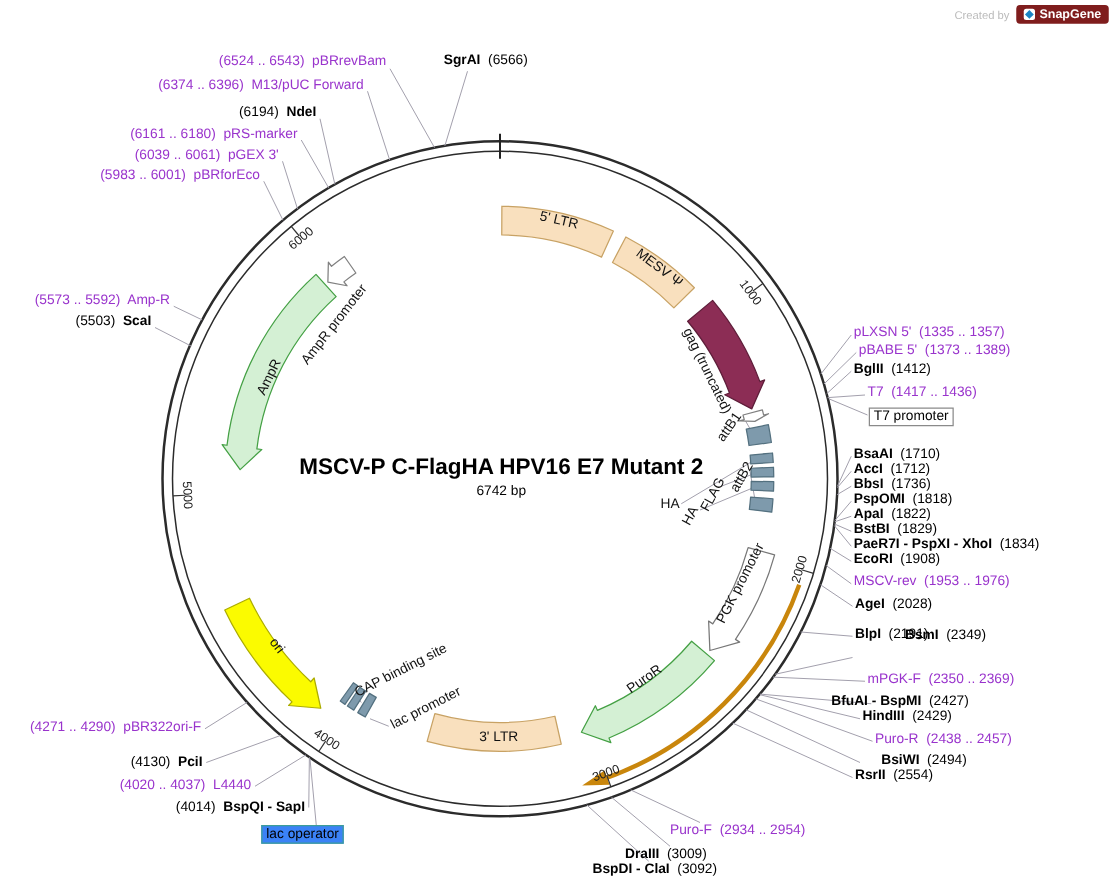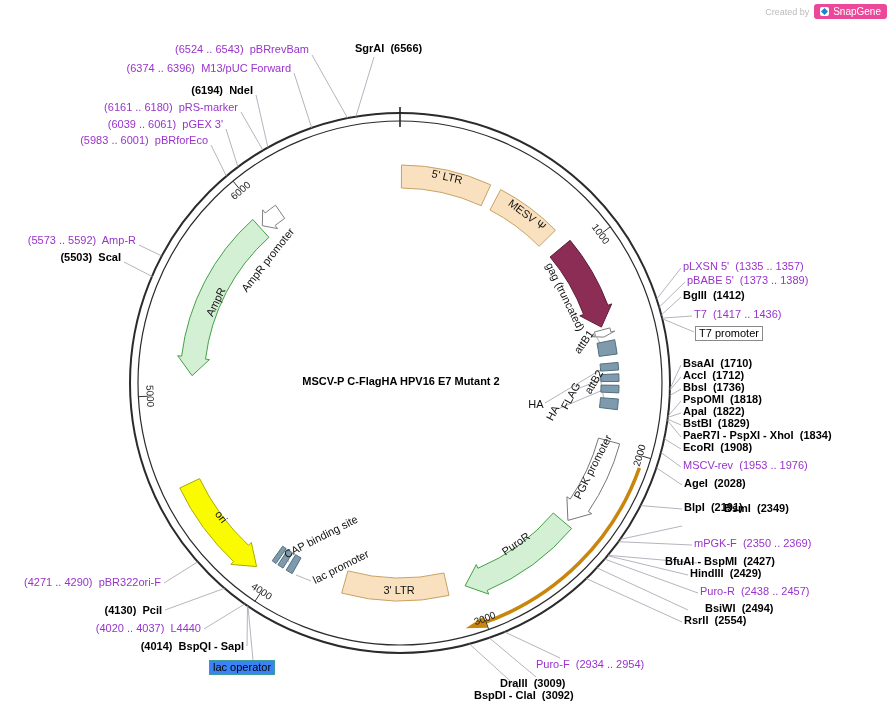--- a/index.html
+++ b/index.html
@@ -1,34 +1,34 @@
 <!DOCTYPE html>
 <html><head>
 <meta charset="utf-8">
 <style>
   html,body{margin:0;padding:0;background:#fff;}
   .canvas{position:relative;width:893px;height:713px;background:#fff;overflow:hidden;
           font-family:"Liberation Sans",sans-serif;}
   svg.map{position:absolute;left:0;top:0;}
   .co{position:absolute;font-size:11px;line-height:11px;white-space:pre;color:#000;}
   .k-en{font-weight:700;color:#000;}
-  .k-es{font-weight:700;color:#000;}
+  .k-es{font-weight:400;color:#000;}
   .k-pr{font-weight:400;color:#9933CC;}
   .fl{position:absolute;font-size:11px;line-height:11px;white-space:nowrap;color:#111;}
   .title-wrap{position:absolute;left:401px;top:381px;transform:translate(-50%,-50%);text-align:center;}
-  .title{font-size:11px;font-weight:700;color:#000;white-space:nowrap;}
+  .title{font-size:18px;font-weight:700;color:#000;white-space:nowrap;}
   .size{font-size:11px;color:#000;margin-top:3px;}
   .box-label{position:absolute;font-size:11px;line-height:13px;padding:0 3px;border:1px solid #8a8a8a;
              background:#fff;white-space:nowrap;color:#000;}
   #t7-box{left:695px;top:326px;}
   #lac-box{left:209px;top:660px;background:#3b82f6;border-color:#3D9D98;}
   .wm{position:absolute;top:4px;right:6px;display:flex;align-items:center;gap:5px;}
   .wm-created{font-size:9px;color:#BBBBBB;margin-left:36px;}
-  .wm-badge{display:flex;align-items:center;gap:4px;background:#ec4899;border-radius:3px;
-            padding:2px 6px;color:#fff;font-size:10px;font-weight:400;}
+  .wm-badge{display:flex;align-items:center;gap:4px;background:#7f1d1d;border-radius:3px;
+            padding:2px 6px;color:#fff;font-size:10px;font-weight:700;}
   .wm-logo{width:9px;height:9px;background:#fff;border-radius:2px;position:relative;}
   .wm-logo::after{content:"";position:absolute;left:2px;top:2px;width:5px;height:5px;
                   background:#1B84C4;transform:rotate(45deg);}
 </style>
 </head>
 <body>
 
 <div class="canvas">
 
   <svg class="map" width="893" height="713" viewBox="0 0 893 713">
@@ -174,20 +174,21 @@
       <div class="fl" style="left: 399px; top: 590px; transform: translate(-50%, -50%) rotate(0deg);">3' LTR</div>
       <div class="fl" style="left: 321px; top: 537px; transform: translate(-50%, -50%) rotate(-27deg);">CAP binding site</div>
       <div class="fl" style="left: 341px; top: 567px; transform: translate(-50%, -50%) rotate(-27deg);">lac promoter</div>
       <div class="fl" style="left: 221px; top: 517px; transform: translate(-50%, -50%) rotate(52deg);">ori</div>
       <div class="fl" style="left: 216px; top: 302px; transform: translate(-50%, -50%) rotate(-64deg);">AmpR</div>
       <div class="fl" style="left: 268px; top: 260px; transform: translate(-50%, -50%) rotate(-52deg);">AmpR promoter</div>
     </div>
 
   <div class="title-wrap">
     <div class="title">MSCV-P C-FlagHA HPV16 E7 Mutant 2</div>
+    <div class="size">6742 bp</div>
   </div>
 
   <div class="box-label" id="t7-box">T7 promoter</div>
   <div class="box-label" id="lac-box">lac operator</div>
 
   <div class="wm">
     <span class="wm-created">Created by</span>
     <span class="wm-badge">
       <span class="wm-logo"></span>
       <span>SnapGene</span>

